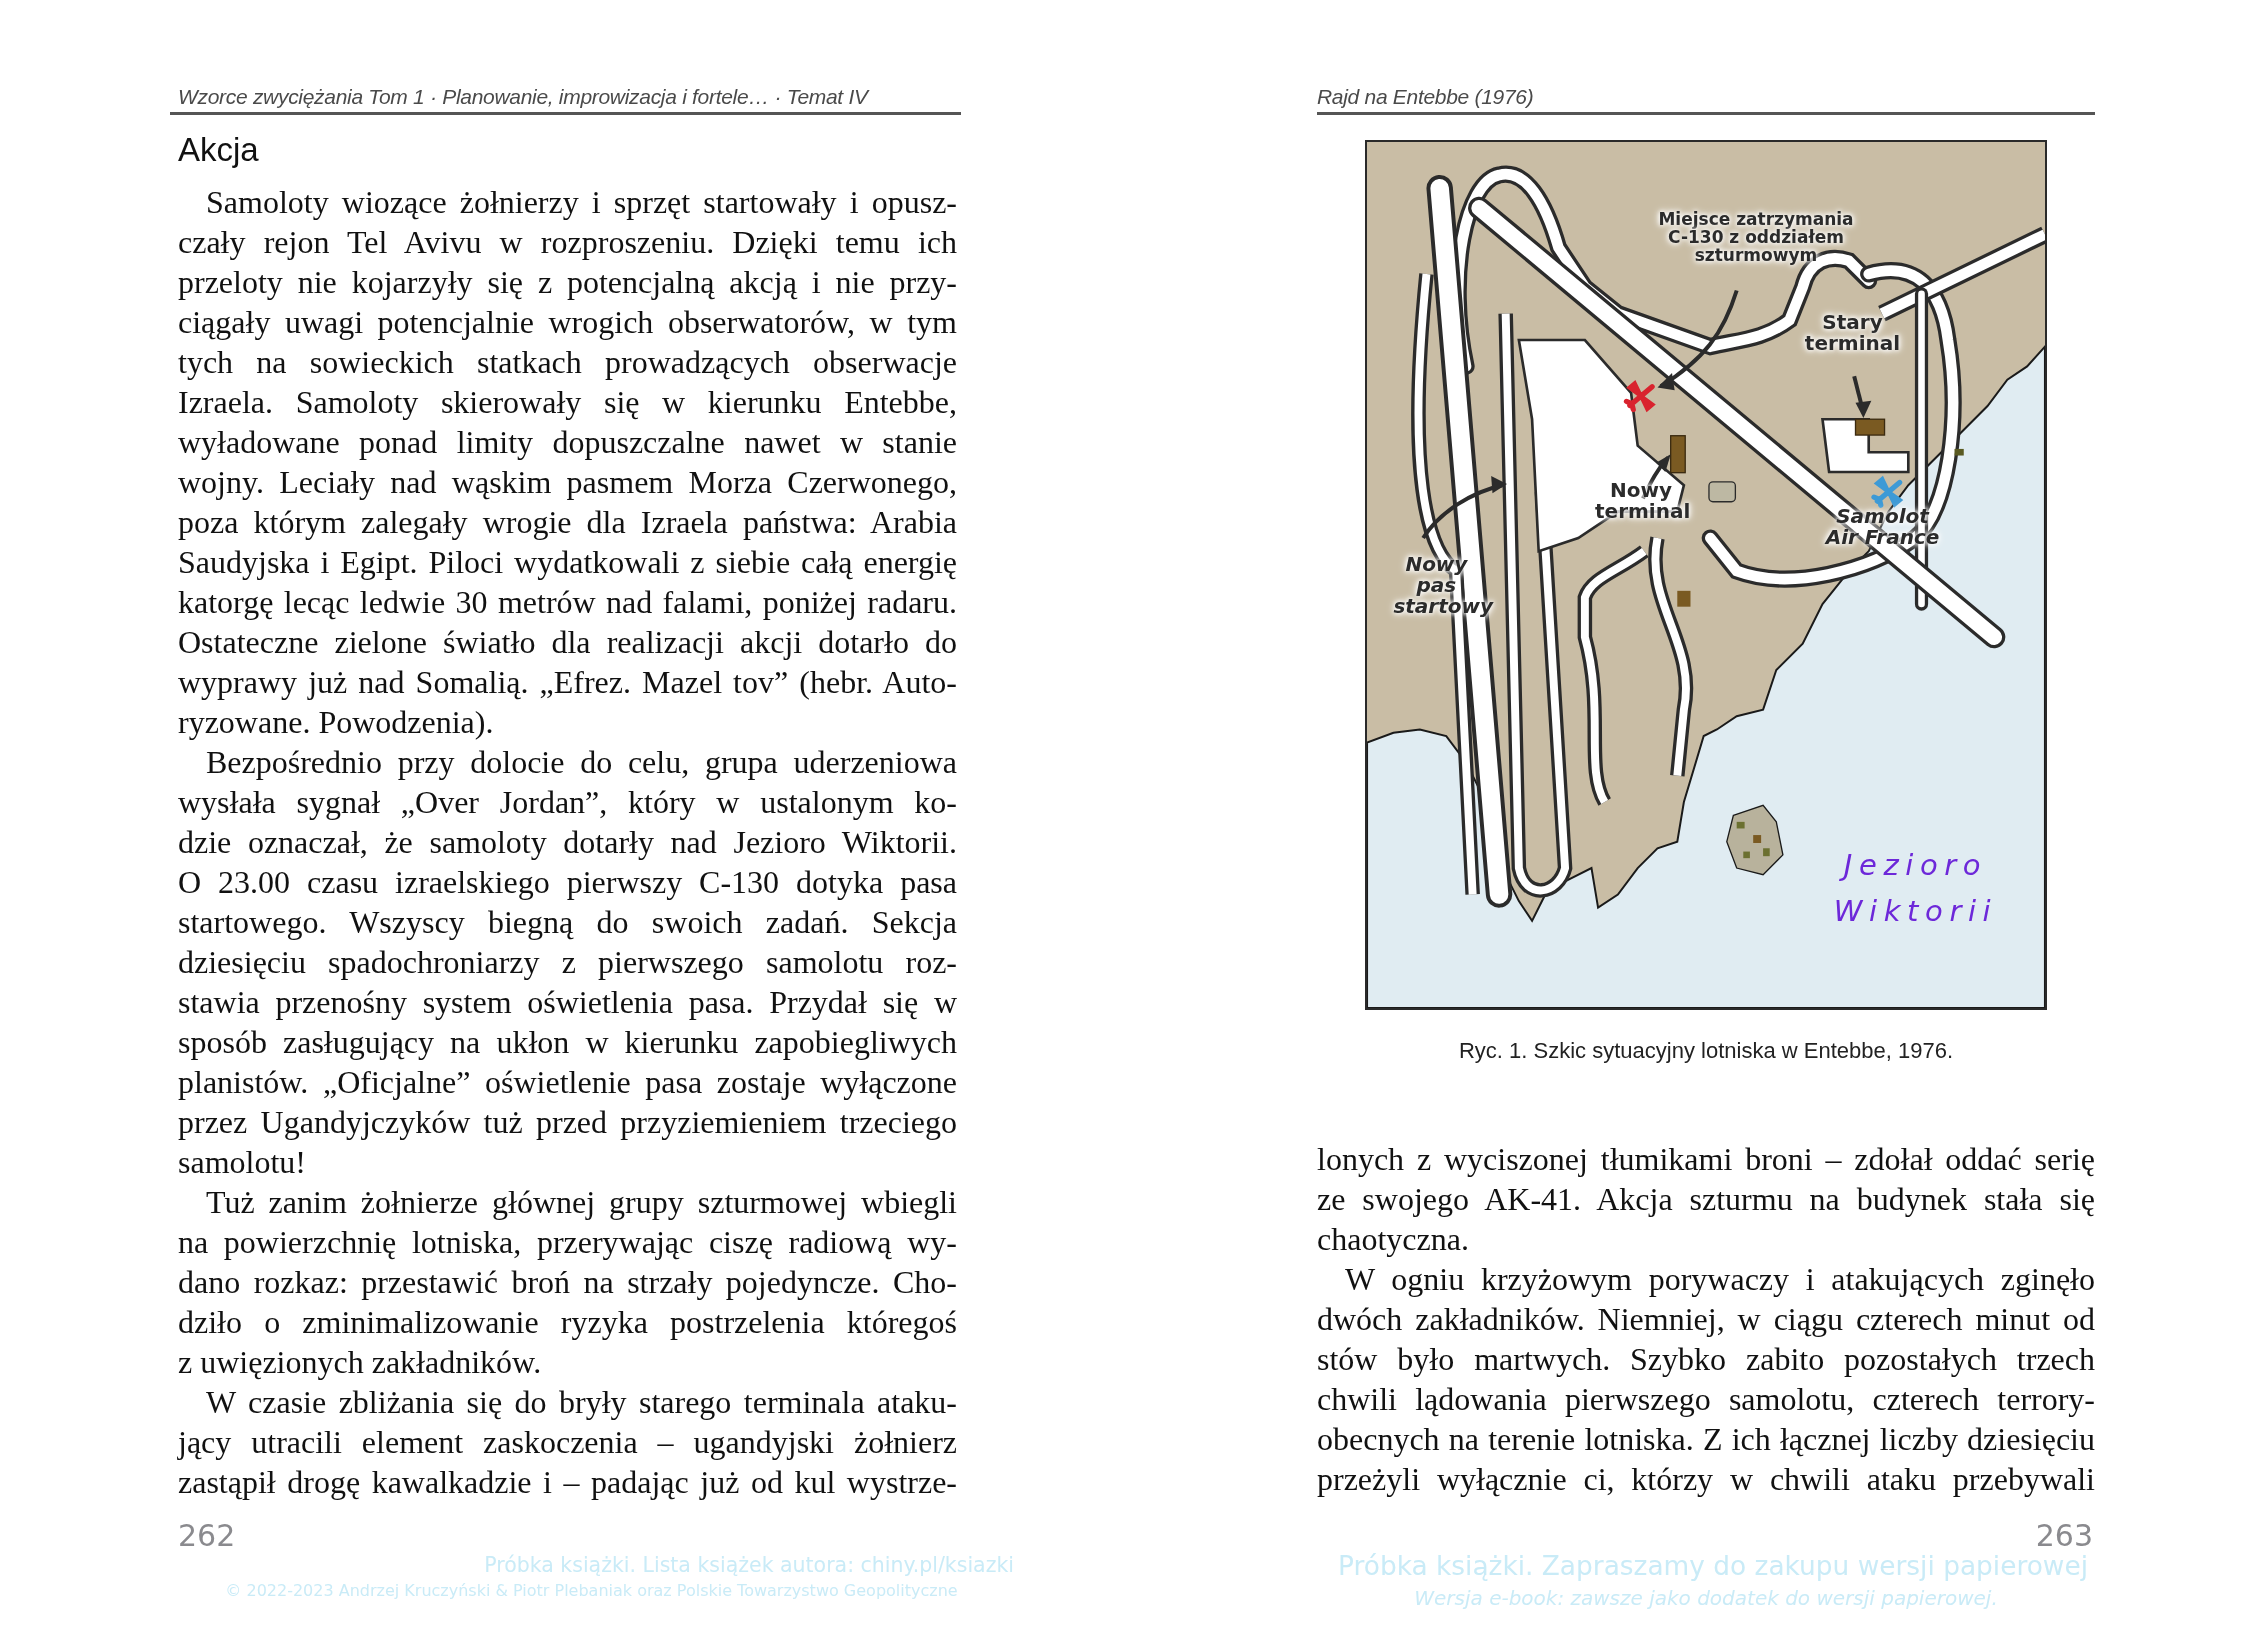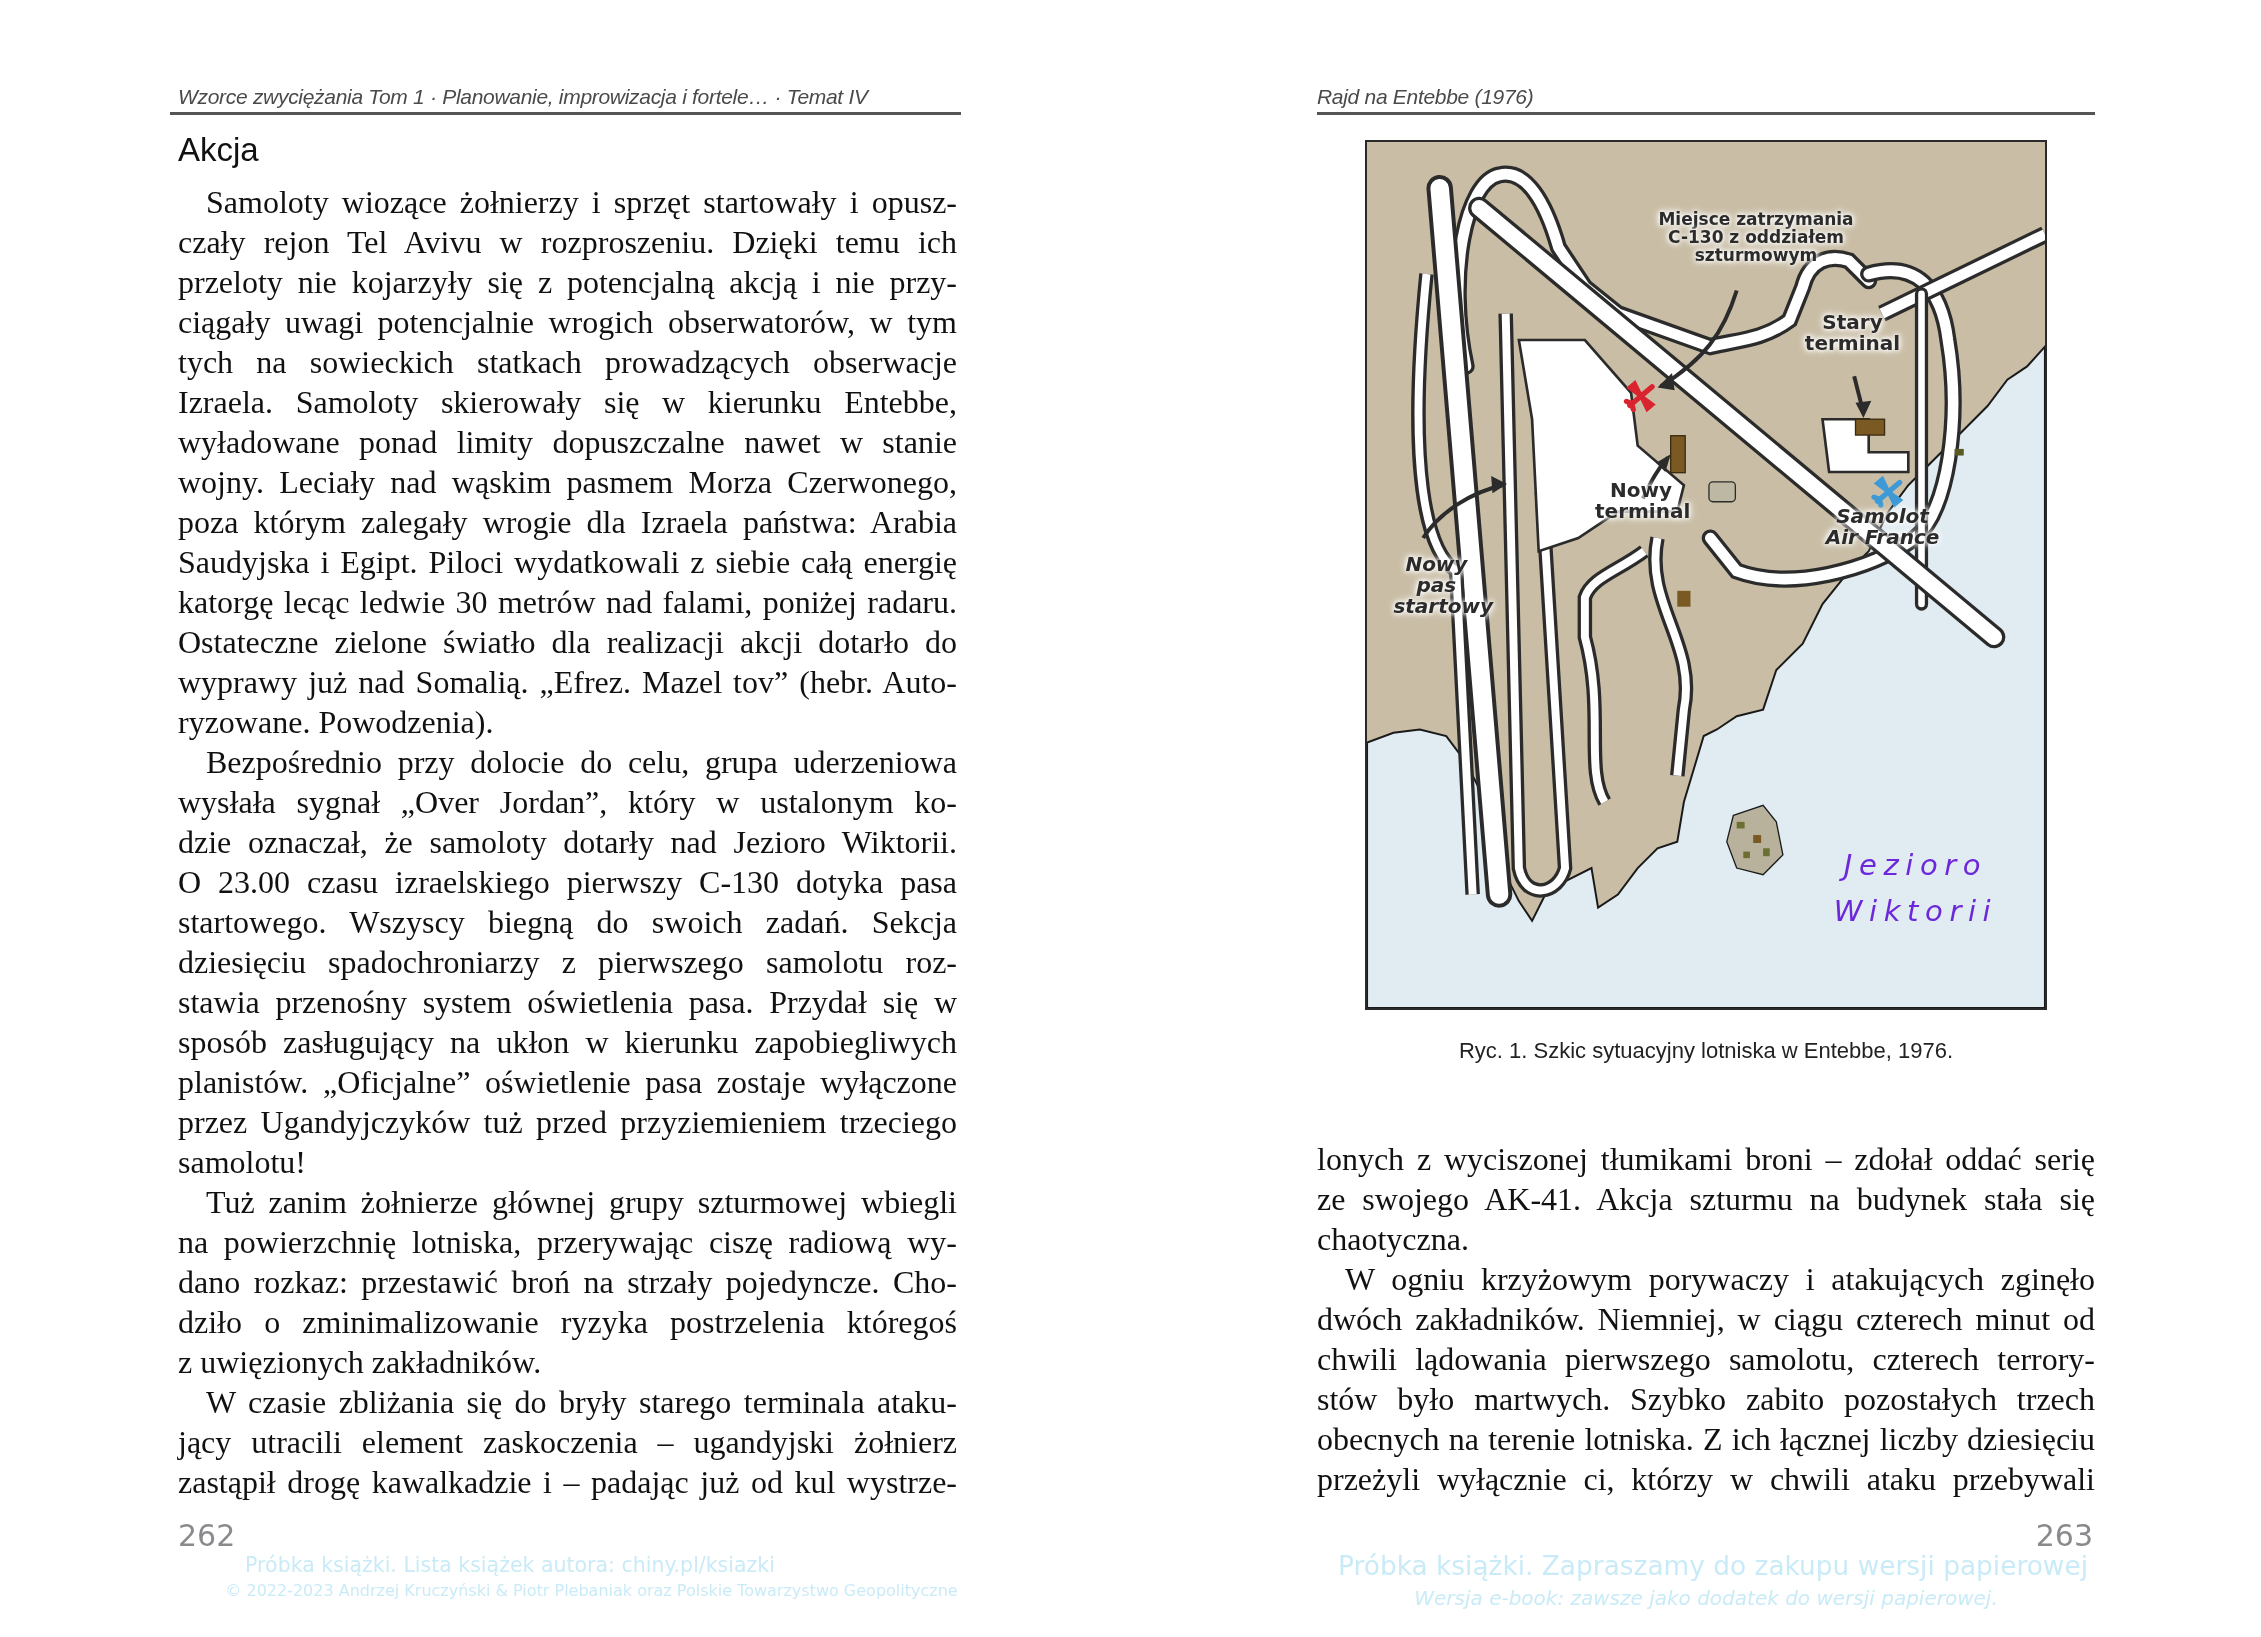--- a/index.html
+++ b/index.html
@@ -90,21 +90,21 @@
     <span class="line">dano rozkaz: przestawić broń na strzały pojedyncze. Cho-</span>
     <span class="line">dziło o zminimalizowanie ryzyka postrzelenia któregoś</span>
     <span class="line last">z uwięzionych zakładników.</span>
 
     <span class="line indent">W czasie zbliżania się do bryły starego terminala ataku-</span>
     <span class="line">jący utracili element zaskoczenia – ugandyjski żołnierz</span>
     <span class="line">zastąpił drogę kawalkadzie i – padając już od kul wystrze-</span>
   </div>
 
   <div class="page-number" style="left:178px;">262</div>
-  <div class="watermark" style="left:0; width:990px; text-align:center; top:1553px; font-size:20.5px; padding-left:15px;">Próbka książki. Lista książek autora: chiny.pl/ksiazki</div>
+  <div class="watermark" style="left:0; width:990px; text-align:right; top:1553px; font-size:20.5px; padding-left:24px;">Próbka książki. Lista książek autora: chiny.pl/ksiazki</div>
   <div class="watermark" style="left:182px; width:819px; text-align:center; top:1581px; font-size:16px;">© 2022-2023 Andrzej Kruczyński &amp; Piotr Plebaniak oraz  Polskie Towarzystwo Geopolityczne</div>
 </div>
 
 <div class="page page-right"></div>
 <div class="running-head" style="left:1317px; width:776px; ">Rajd na Entebbe (1976)</div>
 <div class="rule" style="left:1317px; width:778px;"></div>
 
 <div class="map-frame">
   <svg width="678" height="866" viewBox="0 0 1027 1312">
 
@@ -199,22 +199,22 @@
 </div>
 
 <div class="caption">Ryc. 1. Szkic sytuacyjny lotniska w Entebbe, 1976.</div>
 
 <div class="body-text" style="left:1317px; top:1139px; width:778px;">
   <span class="line">lonych z wyciszonej tłumikami broni – zdołał oddać serię</span>
   <span class="line">ze swojego AK-41. Akcja szturmu na budynek stała się</span>
   <span class="line last">chaotyczna.</span>
   <span class="line indent">W ogniu krzyżowym porywaczy i atakujących zginęło</span>
   <span class="line">dwóch zakładników. Niemniej, w ciągu czterech minut od</span>
+  <span class="line">stów było martwych. Szybko zabito pozostałych trzech</span>
   <span class="line">chwili lądowania pierwszego samolotu, czterech terrory-</span>
-  <span class="line">stów było martwych. Szybko zabito pozostałych trzech</span>
   <span class="line">obecnych na terenie lotniska. Z ich łącznej liczby dziesięciu</span>
   <span class="line">przeżyli wyłącznie ci, którzy w chwili ataku przebywali</span>
 </div>
 
 <div class="page-number" style="left:1317px; width:776px; text-align:right;">263</div>
 <div class="watermark" style="left:1317px; width:792px; text-align:center; top:1550px; font-size:26.4px;">Próbka książki. Zapraszamy do zakupu wersji papierowej</div>
 <div class="watermark" style="left:1317px; width:778px; text-align:center; top:1586px; font-size:20px; font-style:italic;">Wersja e-book: zawsze jako dodatek do wersji papierowej.</div>
 
 
 </body></html>

